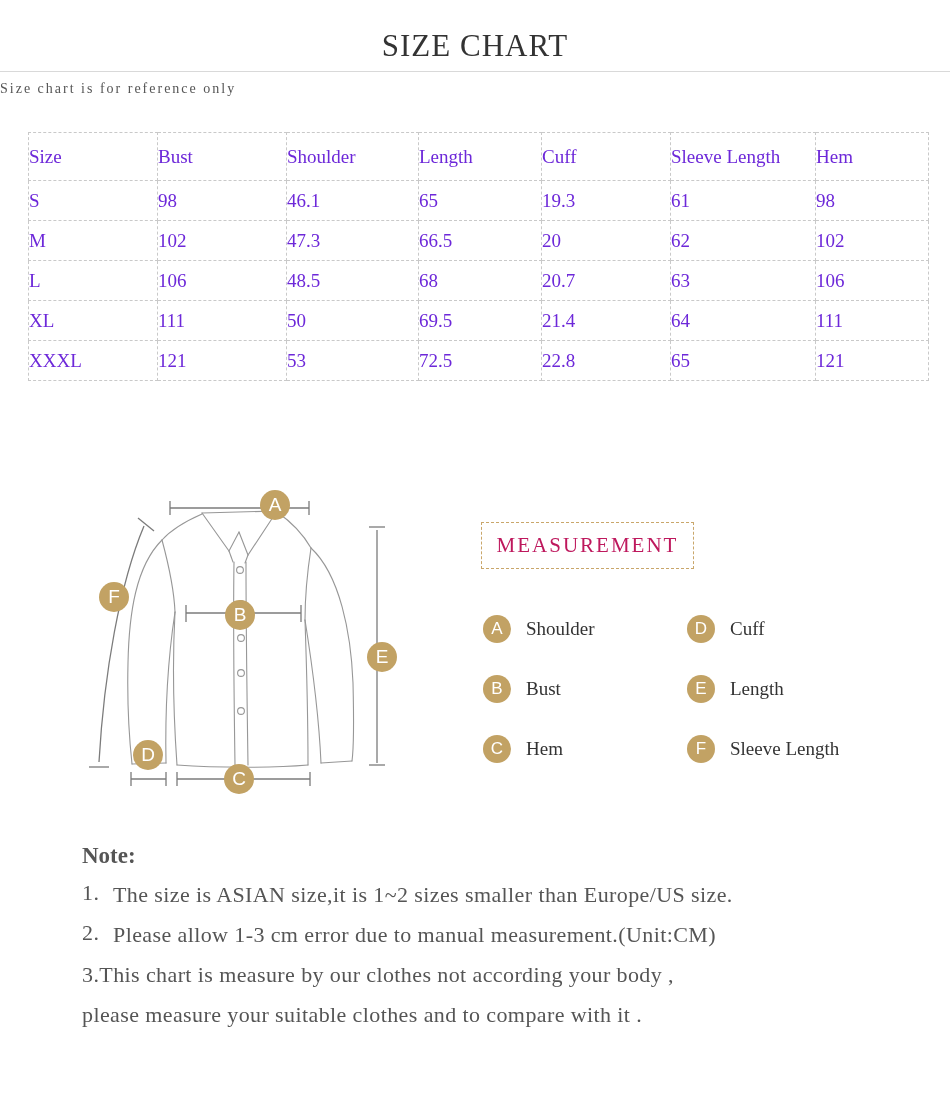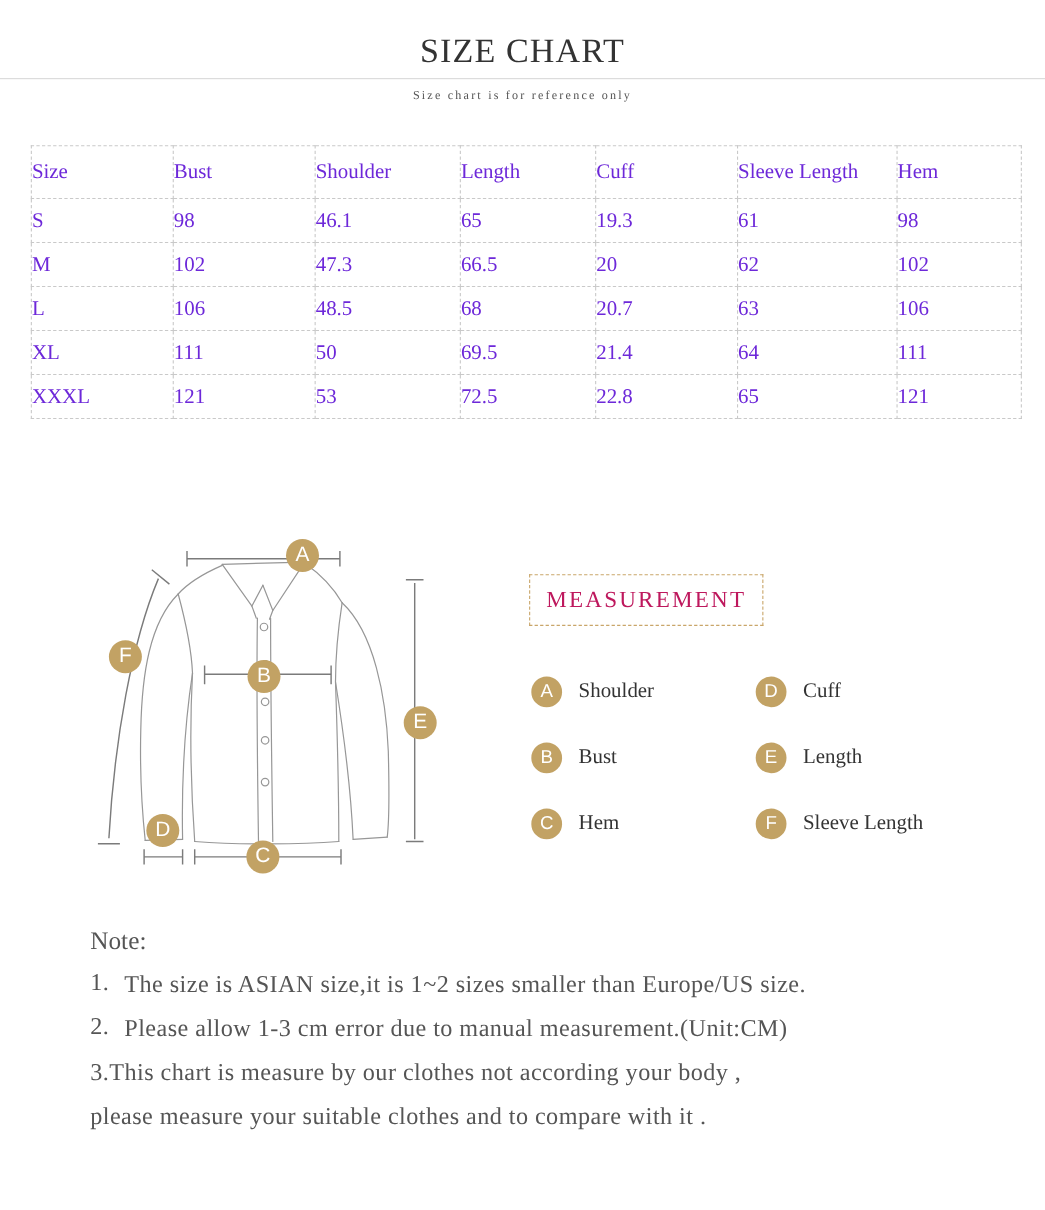--- a/index.html
+++ b/index.html
@@ -15,21 +15,21 @@
     position:absolute; top:28px; left:0; width:100%;
     text-align:center; font-size:31px; font-weight:400;
     letter-spacing:1px; color:#333;
   }
   .header-divider {
     position:absolute; top:71px; left:0; width:100%;
     border-top:1px solid #d9d9d9;
   }
   .page-subtitle {
     position:absolute; top:81px; left:0; width:100%;
-    text-align:center; font-size:11px; letter-spacing:2px; color:#555;
+    text-align:left; font-size:14px; letter-spacing:2px; color:#555;
   }
 
   
   .size-table {
     position:absolute; top:132px; left:28px; width:900px;
     border-collapse:collapse; table-layout:fixed;
     font-size:19px; color:#6d28d9; text-align:left;
   }
   .size-table th, .size-table td {
     border:1px dashed #c9c9c9; font-weight:normal;
@@ -65,21 +65,21 @@
   .legend-item { display:flex; align-items:center; height:28px; }
   .legend-circle {
     width:28px; height:28px; border-radius:50%; flex:0 0 28px;
     background:#c2a264; color:#fff; text-align:center; line-height:28px;
     font-family:"Liberation Sans", sans-serif; font-size:17px;
   }
   .legend-label { margin-left:15px; font-size:19px; color:#333; white-space:nowrap; }
 
   
   .notes { position:absolute; top:843px; left:82px; width:830px; color:#555; }
-  .notes-heading { font-size:23px; margin-bottom:6px; }
+  .notes-heading { font-size:23px; margin-bottom:6px;font-weight:bold; }
   .note-item { display:flex; margin-top:11px; font-size:22px; letter-spacing:0.4px; }
   .note-marker { flex:0 0 31px; }
   .note-body div { line-height:29px; }
 </style>
 </head>
 <body>
 
 <div class="page">
 
   <div class="page-title">SIZE CHART</div>

